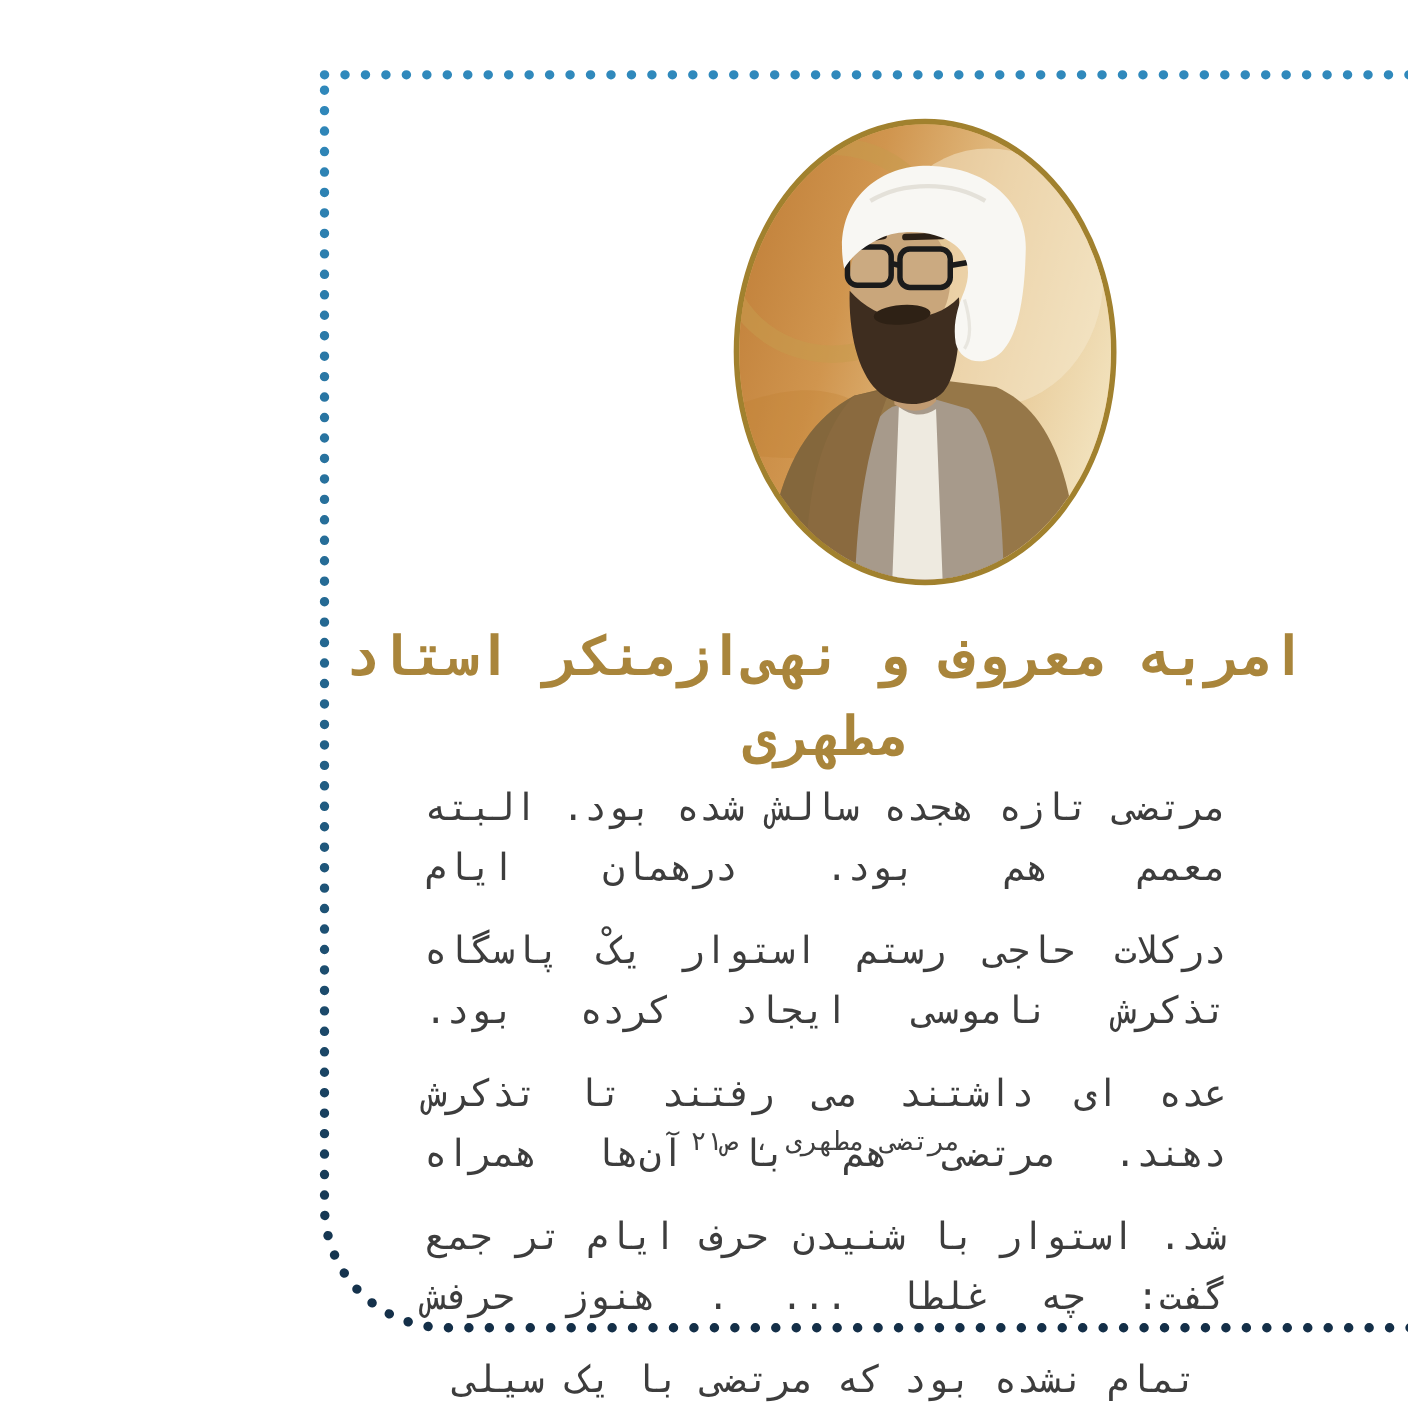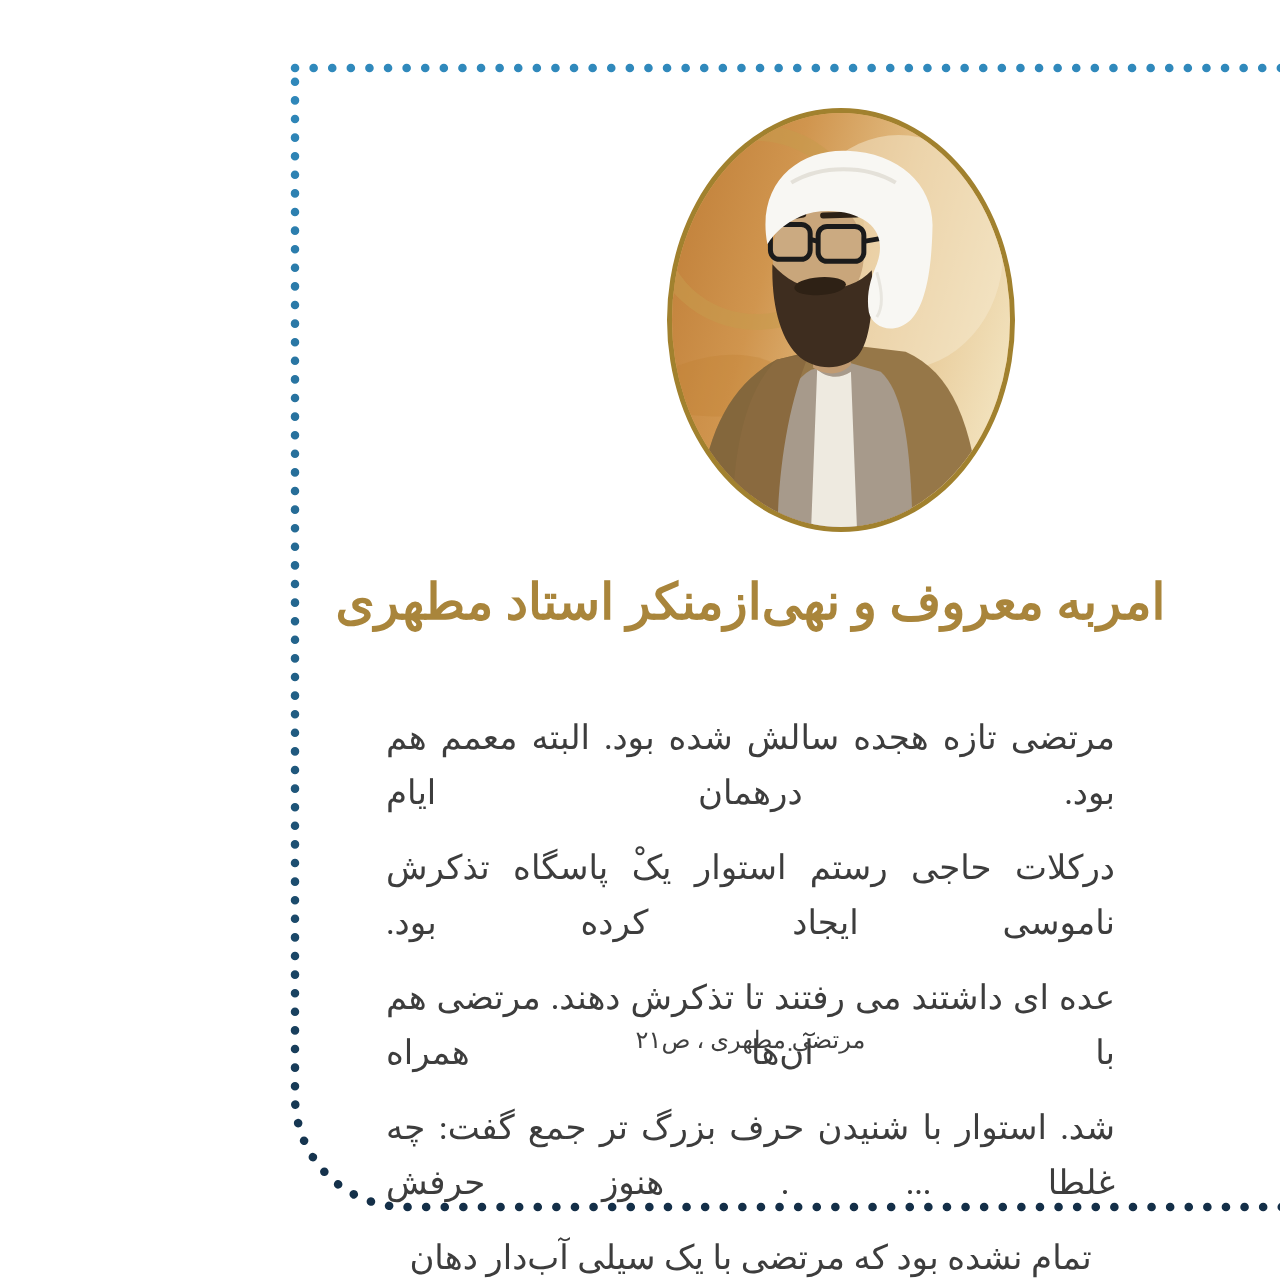--- a/index.html
+++ b/index.html
@@ -1,21 +1,21 @@
 <!DOCTYPE html>
 <html lang="fa" dir="rtl"><head>
 <meta charset="utf-8">
 <style>
   html,body{margin:0;padding:0;background:#ffffff;}
   .card{
     position:relative;
     width:1059px;height:1280px;
     background:#ffffff;
     overflow:hidden;
-    font-family:Liberation Serif, serif;
+    font-family:Liberation Mono, monospace;
   }
   .border-svg{position:absolute;left:0;top:0;width:1280px;height:1280px;}
   .portrait{
     position:absolute;
     left:446px;top:108px;
     width:348px;height:424px;
     border:5px solid #a1812e;
     border-radius:50%;
     box-sizing:border-box;
     overflow:hidden;
@@ -124,19 +124,19 @@
       <path d="M 206,160 C 212,180 212,196 206,205" stroke="#dedbd2" stroke-width="3" fill="none" opacity="0.6"></path>
     </svg>
   </div>
 
   <div class="title">امربه معروف و نهی‌ازمنکر استاد مطهری</div>
 
   <div class="body-text">
     <div class="body-line">مرتضی تازه هجده سالش شده بود. البته معمم هم بود. درهمان ایام</div>
     <div class="body-line">درکلات حاجی رستم استوار یکْ پاسگاه تذکرش ناموسی ایجاد کرده بود.</div>
     <div class="body-line">عده ای داشتند می رفتند تا تذکرش دهند. مرتضی هم با آن‌ها همراه</div>
-    <div class="body-line">شد. استوار با شنیدن حرف بزرگ تر جمع گفت: چه غلطا ... . هنوز حرفش</div>
+    <div class="body-line">شد. استوار با شنیدن حرف ایام تر جمع گفت: چه غلطا ... . هنوز حرفش</div>
     <div class="body-line last">تمام نشده بود که مرتضی با یک سیلی آب‌دار دهان استوار را بست.</div>
   </div>
 
   <div class="citation">مرتضی مطهری ، ص۲۱</div>
 
 </div>
 
 </body></html>

